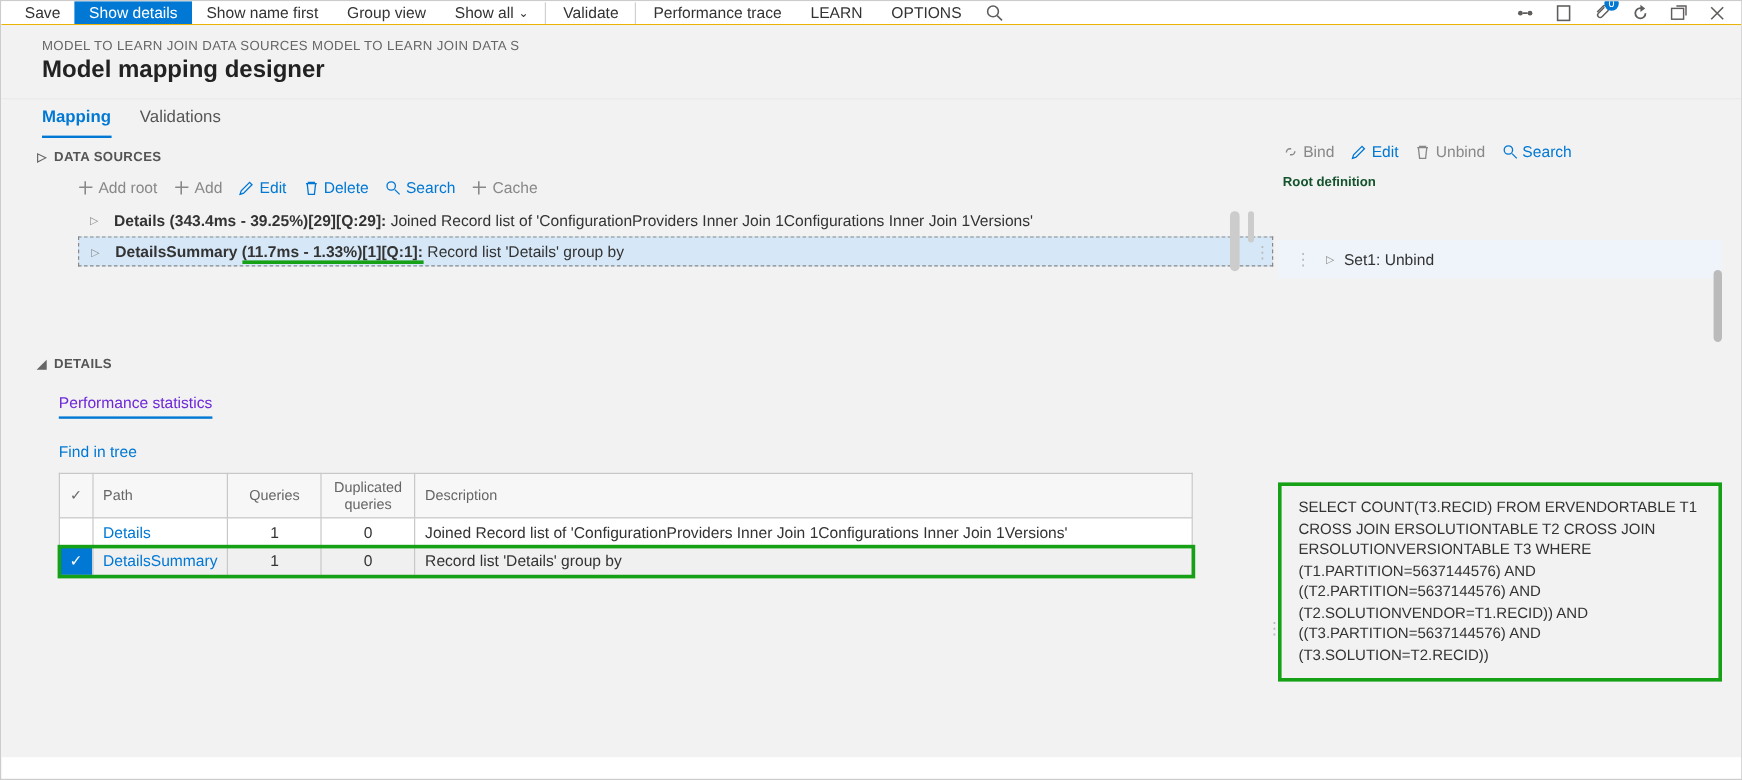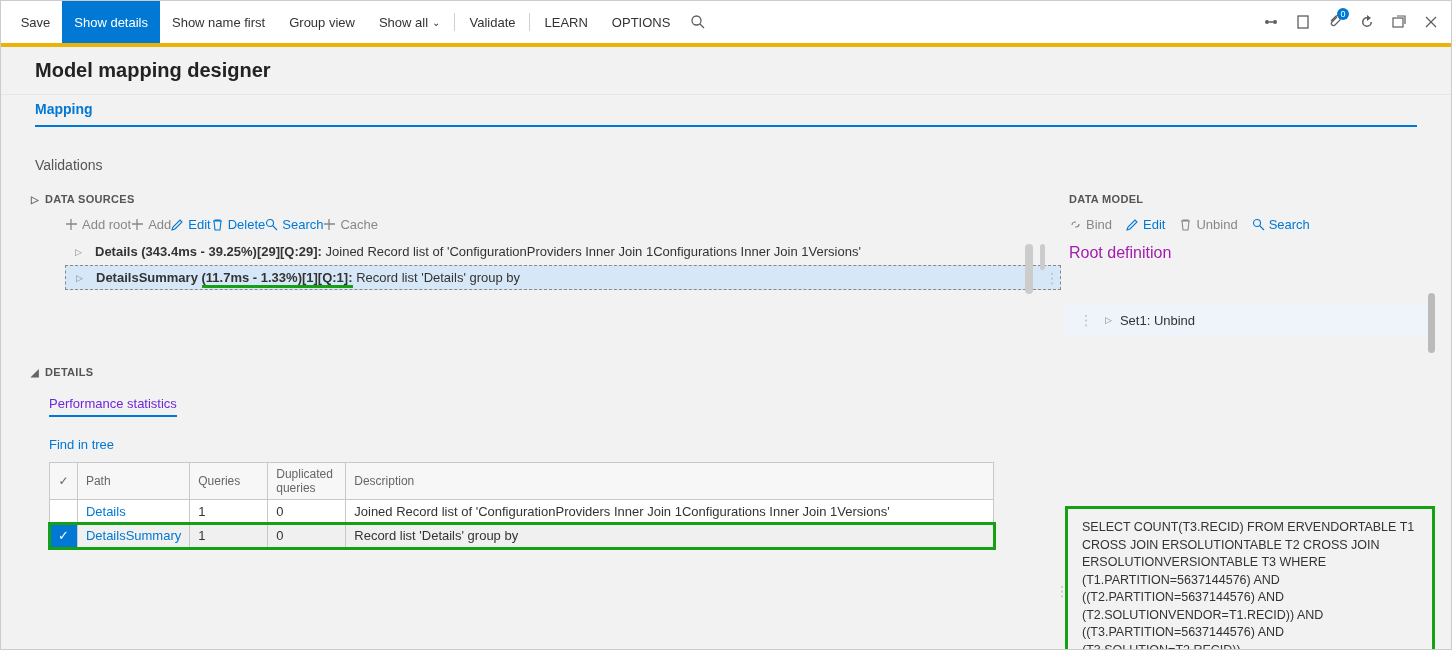--- a/index.html
+++ b/index.html
@@ -1,48 +1,48 @@
 <!DOCTYPE html>
 <html><head>
 <meta charset="utf-8">
 <style>
 * { box-sizing: border-box; margin: 0; padding: 0; }
 body { font-family: "Segoe UI", Arial, sans-serif; font-size: 13px; color: #333; background: #fff; width: 1452px; height: 650px; overflow: hidden; border: 1px solid #ccc; }
 
 
-.top-toolbar { display: flex; align-items: center; height: 46px; border-bottom: 4px solid #eab308; background: #fff; padding: 0 4px; }
+.top-toolbar { display: flex; align-items: center; height: 20px; border-bottom: 1px solid #eab308; background: #fff; padding: 0 4px; }
 .top-toolbar .item { padding: 0 12px; height: 100%; display: flex; align-items: center; cursor: pointer; font-size: 13px; color: #333; }
 .top-toolbar .item.active { background: #0078d4; color: #fff; text-align: center; }
 .top-toolbar .sep { width: 1px; height: 18px; background: #d0d0d0; margin: 0 2px; }
 .top-toolbar .spacer { flex: 1; }
 .top-toolbar .icon-btn { width: 32px; height: 32px; display: flex; align-items: center; justify-content: center; cursor: pointer; color: #605e5c; }
 .top-toolbar .icon-btn svg { width: 16px; height: 16px; }
 .badge-wrap { position: relative; }
 .badge { position: absolute; top: 2px; right: 2px; background: #0078d4; color: #fff; font-size: 9px; min-width: 12px; height: 12px; border-radius: 6px; display: flex; align-items: center; justify-content: center; padding: 0 2px; }
 
 
 .header-area { padding: 12px 20px 4px 34px; background: #f2f2f2; border-bottom: 1px solid #e6e6e6; }
 .breadcrumb { font-size: 11px; color: #666; letter-spacing: 0.3px; margin-bottom: 2px; }
 .page-title { font-size: 20px; font-weight: 600; color: #222; margin-bottom: 8px; }
 
 
-.tab-row { display: flex; gap: 24px; padding: 0 34px; background: #f2f2f2; flex-direction: column; }
+.tab-row { display: flex; gap: 24px; padding: 0 34px; background: #f2f2f2; }
 .tab { padding: 6px 0 8px 0; font-size: 14px; color: #555; cursor: pointer; border-bottom: 2px solid transparent; }
 .tab.active { color: #0078d4; border-bottom: 2px solid #0078d4; font-weight: 600; }
 
 
 .content { display: flex; background: #f2f2f2; height: calc(100% - 32px - 100px); }
 .left-col { flex: 0 0 1060px; padding: 0 0 0 20px; }
 .right-col { flex: 1; padding: 0 16px 0 4px; }
 
 
 .section-header { display: flex; align-items: center; gap: 6px; padding: 10px 0 8px 10px; font-size: 11px; font-weight: 600; color: #555; letter-spacing: 0.3px; }
 .expand-tri { font-size: 10px; color: #666; cursor: pointer; }
 
-.ds-toolbar { display: flex; padding: 4px 0 8px 44px; align-items: center; }
+.ds-toolbar { display: flex; gap: 14px; padding: 4px 0 8px 44px; align-items: center; }
 .ds-tool { display: flex; align-items: center; gap: 4px; color: #0078d4; font-size: 13px; cursor: pointer; }
 .ds-tool.muted { color: #888; }
 .ds-tool svg { width: 13px; height: 13px; }
 
 .ds-tree { padding-left: 44px; }
 .ds-row { display: flex; align-items: center; padding: 4px 8px 4px 30px; font-size: 13px; position: relative; }
 .ds-row .tri { position: absolute; left: 10px; color: #888; font-size: 9px; }
 .ds-row.selected { background: #d6e8f7; border: 1px dashed #888; }
 .ds-row .bold { font-weight: 600; }
 .perf-underline { height: 3px; background: #16a016; margin: 1px 0 0 0; }
@@ -55,36 +55,36 @@
 .sub-tab-row { display: flex; gap: 20px; margin: 6px 0 10px 18px; }
 .sub-tab { font-size: 13px; padding: 4px 0; color: #6d28d9; cursor: pointer; }
 .sub-tab.active { border-bottom: 2px solid #0078d4; }
 
 .find-in-tree { color: #0078d4; font-size: 13px; margin: 10px 0 10px 18px; cursor: pointer; display: inline-block; }
 
 
 .perf-table { border-collapse: collapse; width: 945px; margin-left: 18px; font-size: 13px; }
 .perf-table th, .perf-table td { border: 1px solid #c8c8c8; padding: 4px 8px; text-align: left; background: #fff; }
 .perf-table th { background: #f7f7f7; font-weight: 400; color: #666; font-size: 12px; }
-.perf-table th.num, .perf-table td.num { text-align: left; width: 78px; margin-top: 36px; }
+.perf-table th.num, .perf-table td.num { text-align: center; width: 78px; margin-top: 36px; }
 .perf-table .check-col { width: 26px; text-align: center; }
 .perf-table .path-col { width: 110px; }
 .perf-table .dup-col { width: 112px; }
 .perf-table a { color: #0078d4; text-decoration: none; }
 .perf-table tr.selected td { background: #f0f0f0; }
 .perf-table tr.selected .check-col { background: #0078d4; color: #fff; }
 .highlight-green { outline: 3px solid #16a016; outline-offset: -1px; }
 
 
 .dm-header { font-size: 11px; font-weight: 600; color: #555; letter-spacing: 0.3px; padding: 10px 0 8px 4px; }
 .dm-toolbar { display: flex; gap: 14px; padding: 4px 0 10px 4px; align-items: center; }
 .dm-tool { display: flex; align-items: center; gap: 4px; font-size: 13px; cursor: pointer; }
 .dm-tool.muted { color: #888; }
 .dm-tool.accent { color: #0078d4; }
-.root-def { font-size: 16px; color: #a21caf; padding: 2px 0 6px 4px; }
+.root-def { font-size: 11px; color: #14532d; padding: 2px 0 6px 4px; font-weight: bold; }
 .dm-tree { background: #eef4fa; padding: 8px 10px; display: flex; align-items: center; gap: 8px; font-size: 13px; margin-top: 10px; }
 .dm-tree .tri { font-size: 9px; color: #888; }
 .right-scroll { position: absolute; right: 16px; top: 110px; width: 7px; height: 60px; background: #bbb; border-radius: 4px; }
 
 
 .sql-box { border: 3px solid #16a016; padding: 10px 14px; font-size: 12.5px; color: #333; line-height: 1.4; margin-top: 170px; background: #f2f2f2; }
 
 
 .grip { color: #bbb; font-size: 14px; padding: 0 4px; }
 
@@ -103,20 +103,21 @@
   <div class="item active">Show details</div>
   <div class="item">Show name first</div>
   <div class="item">Group view</div>
   <div class="item">
     <span>Show all</span>
     <span style="font-size:10px;margin-left:4px;">⌄</span>
   </div>
   <div class="sep"></div>
   <div class="item">Validate</div>
   <div class="sep"></div>
+  <div class="item">Performance trace</div>
   <div class="item">LEARN</div>
   <div class="item">OPTIONS</div>
   <div class="icon-btn">
     <svg viewBox="0 0 16 16">
         <circle cx="6.5" cy="6.5" r="4.5" fill="none" stroke="currentColor" stroke-width="1.3"></circle>
         <line x1="10" y1="10" x2="14" y2="14" stroke="currentColor" stroke-width="1.3"></line>
       </svg>
   </div>
   <div class="spacer"></div>
   <div class="icon-btn">
@@ -150,20 +151,21 @@
   </div>
   <div class="icon-btn">
     <svg viewBox="0 0 16 16">
         <line x1="3" y1="3" x2="13" y2="13" stroke="currentColor" stroke-width="1.3"></line>
         <line x1="13" y1="3" x2="3" y2="13" stroke="currentColor" stroke-width="1.3"></line>
       </svg>
   </div>
 </div>
 
 <div class="header-area">
+  <div class="breadcrumb">MODEL TO LEARN JOIN DATA SOURCES MODEL TO LEARN JOIN DATA S</div>
   <div class="page-title">Model mapping designer</div>
 </div>
 
 <div class="tab-row">
   <div class="tab active">Mapping</div>
   <div class="tab">Validations</div>
 </div>
 
 <div class="content">
 
@@ -277,21 +279,20 @@
             <td class="num">1</td>
             <td class="num">0</td>
             <td>Record list 'Details' group by</td>
           </tr>
         </tbody>
       </table>
     </div>
   </div>
 
   <div class="right-col" style="position:relative;">
-    <div class="dm-header">DATA MODEL</div>
     <div class="dm-toolbar">
       <div class="dm-tool muted">
         <svg viewBox="0 0 13 13" width="13" height="13">
             <path d="M3 7a3 3 0 0 1 3-3h1M10 6a3 3 0 0 1-3 3H6" fill="none" stroke="currentColor" stroke-width="1.2"></path>
           </svg>
         <span>Bind</span>
       </div>
       <div class="dm-tool accent">
         <svg viewBox="0 0 13 13" width="13" height="13">
             <path d="M1 12l1-3 7-7 2 2-7 7-3 1z" fill="none" stroke="currentColor" stroke-width="1.1"></path>

